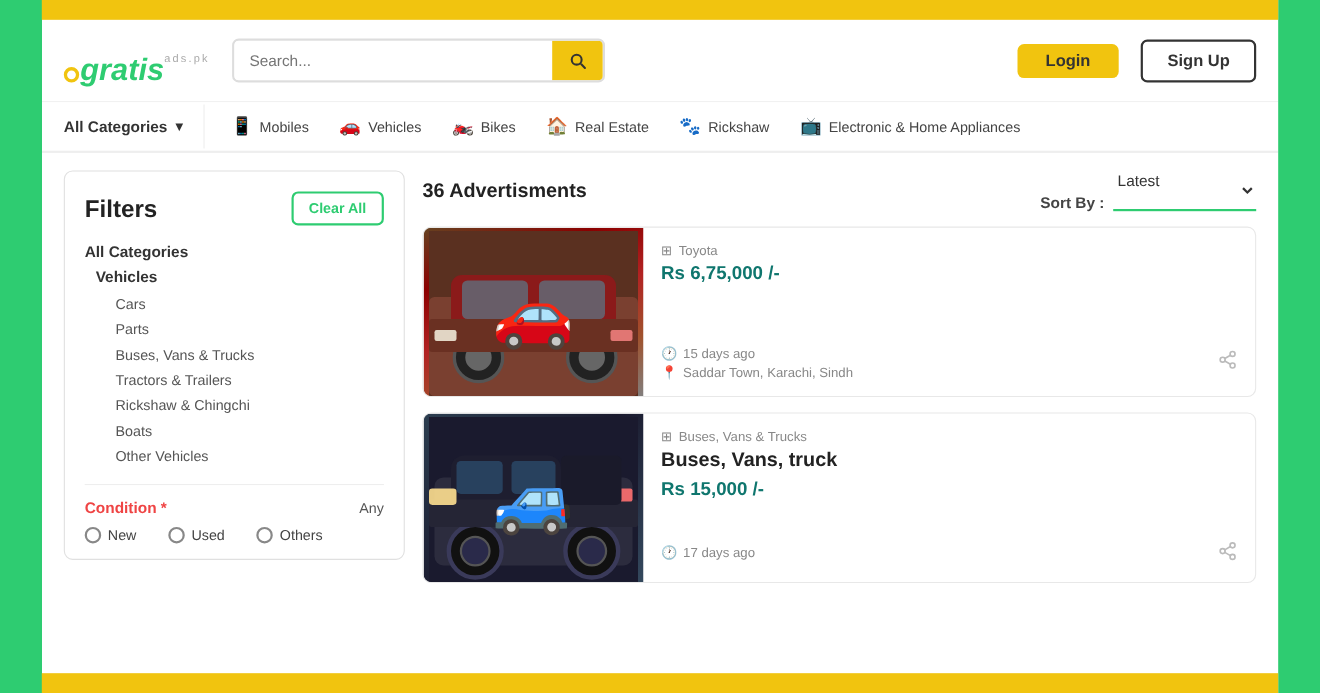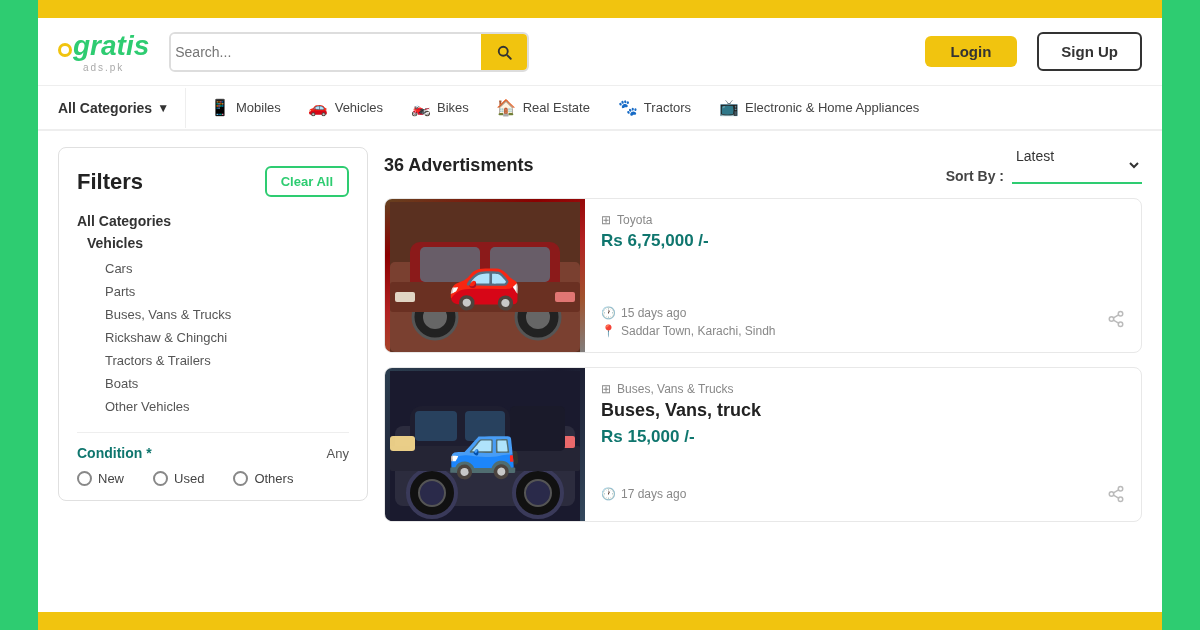--- a/index.html
+++ b/index.html
@@ -62,38 +62,38 @@
       display: flex;
       align-items: center;
       padding: 12px 20px;
       background: #fff;
       border-bottom: 1px solid #eee;
       gap: 20px;
     }
 
     .logo {
       display: flex;
-      flex-direction: column;
-      align-items: center;
+      flex-direction: row;
       min-width: 90px;
+      margin-top: 18px;
     }
 
     .search-bar {
       flex: 1;
       max-width: 420px;
       display: flex;
       border: 2px solid #ddd;
       border-radius: 6px;
       overflow: hidden;
     }
     .search-bar input {
       flex: 1;
       border: none;
       outline: none;
-      padding: 10px 4px;
+      padding: 10px 14px;
       font-size: 14px;
       color: #aaa;
     }
     .search-btn {
       background: #f1c40f;
       border: none;
       padding: 0 14px;
       cursor: pointer;
       display: flex;
       align-items: center;
@@ -238,21 +238,21 @@
     .condition-section { margin-top: 8px; }
     .condition-header {
       display: flex;
       justify-content: space-between;
       align-items: center;
       margin-bottom: 10px;
     }
     .condition-label {
       font-size: 14px;
       font-weight: bold;
-      color: #0f766e;
+      color: #ef4444;
     }
     .condition-any {
       font-size: 13px;
       color: #555;
     }
     .radio-group {
       display: flex;
       gap: 29px;
     }
     .radio-item {
@@ -475,21 +475,21 @@
     <a class="nav-item">
       <span class="nav-icon">🏍️</span>
       <span>Bikes</span>
     </a>
     <a class="nav-item">
       <span class="nav-icon">🏠</span>
       <span>Real Estate</span>
     </a>
     <a class="nav-item">
       <span class="nav-icon">🐾</span>
-      <span>Tractors</span>
+      <span>Rickshaw</span>
     </a>
     <a class="nav-item">
       <span class="nav-icon">📺</span>
       <span>Electronic &amp; Home Appliances</span>
     </a>
   </nav>
 
   <div class="content">
 
     <aside class="sidebar">
@@ -497,22 +497,22 @@
         <span class="filters-title">Filters</span>
         <button class="clear-all-btn">Clear All</button>
       </div>
 
       <div class="filter-section">
         <div class="filter-all-categories">All Categories</div>
         <div class="filter-vehicles">Vehicles</div>
         <div class="filter-sub-item">Cars</div>
         <div class="filter-sub-item">Parts</div>
         <div class="filter-sub-item">Buses, Vans &amp; Trucks</div>
+        <div class="filter-sub-item">Tractors &amp; Trailers</div>
         <div class="filter-sub-item">Rickshaw &amp; Chingchi</div>
-        <div class="filter-sub-item">Tractors &amp; Trailers</div>
         <div class="filter-sub-item">Boats</div>
         <div class="filter-sub-item">Other Vehicles</div>
       </div>
 
       <hr class="divider">
 
       <div class="condition-section">
         <div class="condition-header">
           <span class="condition-label">Condition *</span>
           <span class="condition-any">Any</span>

